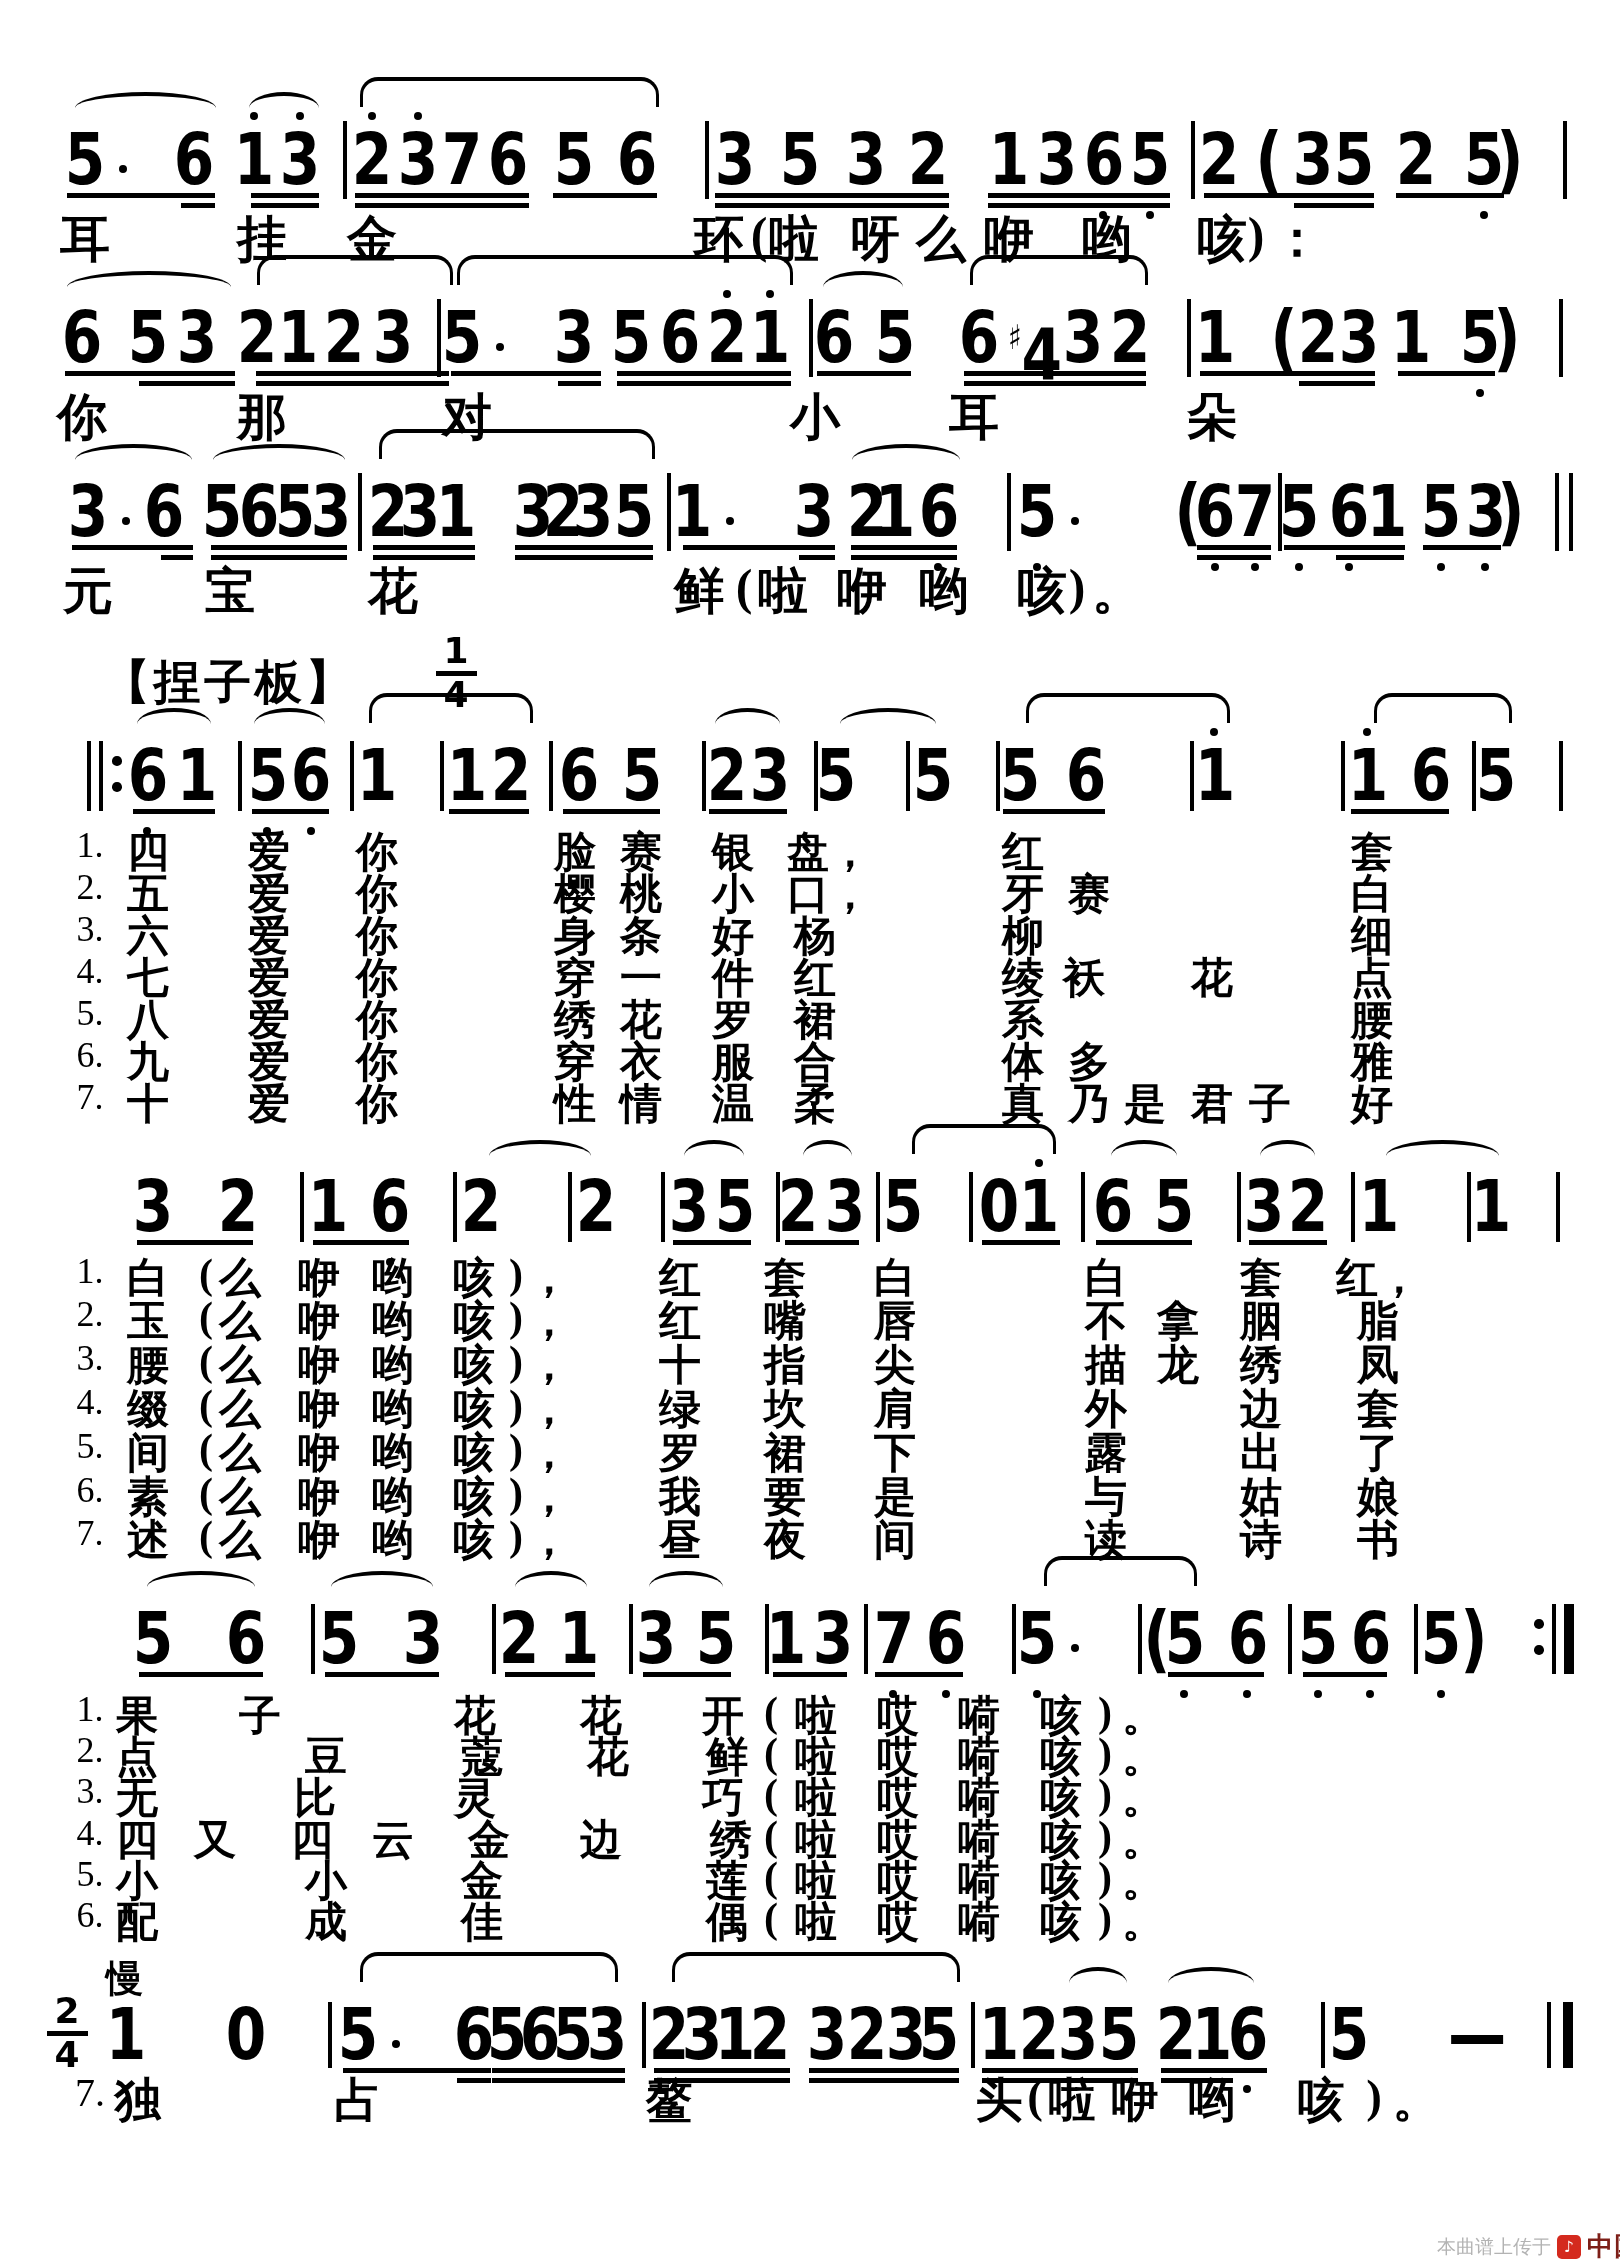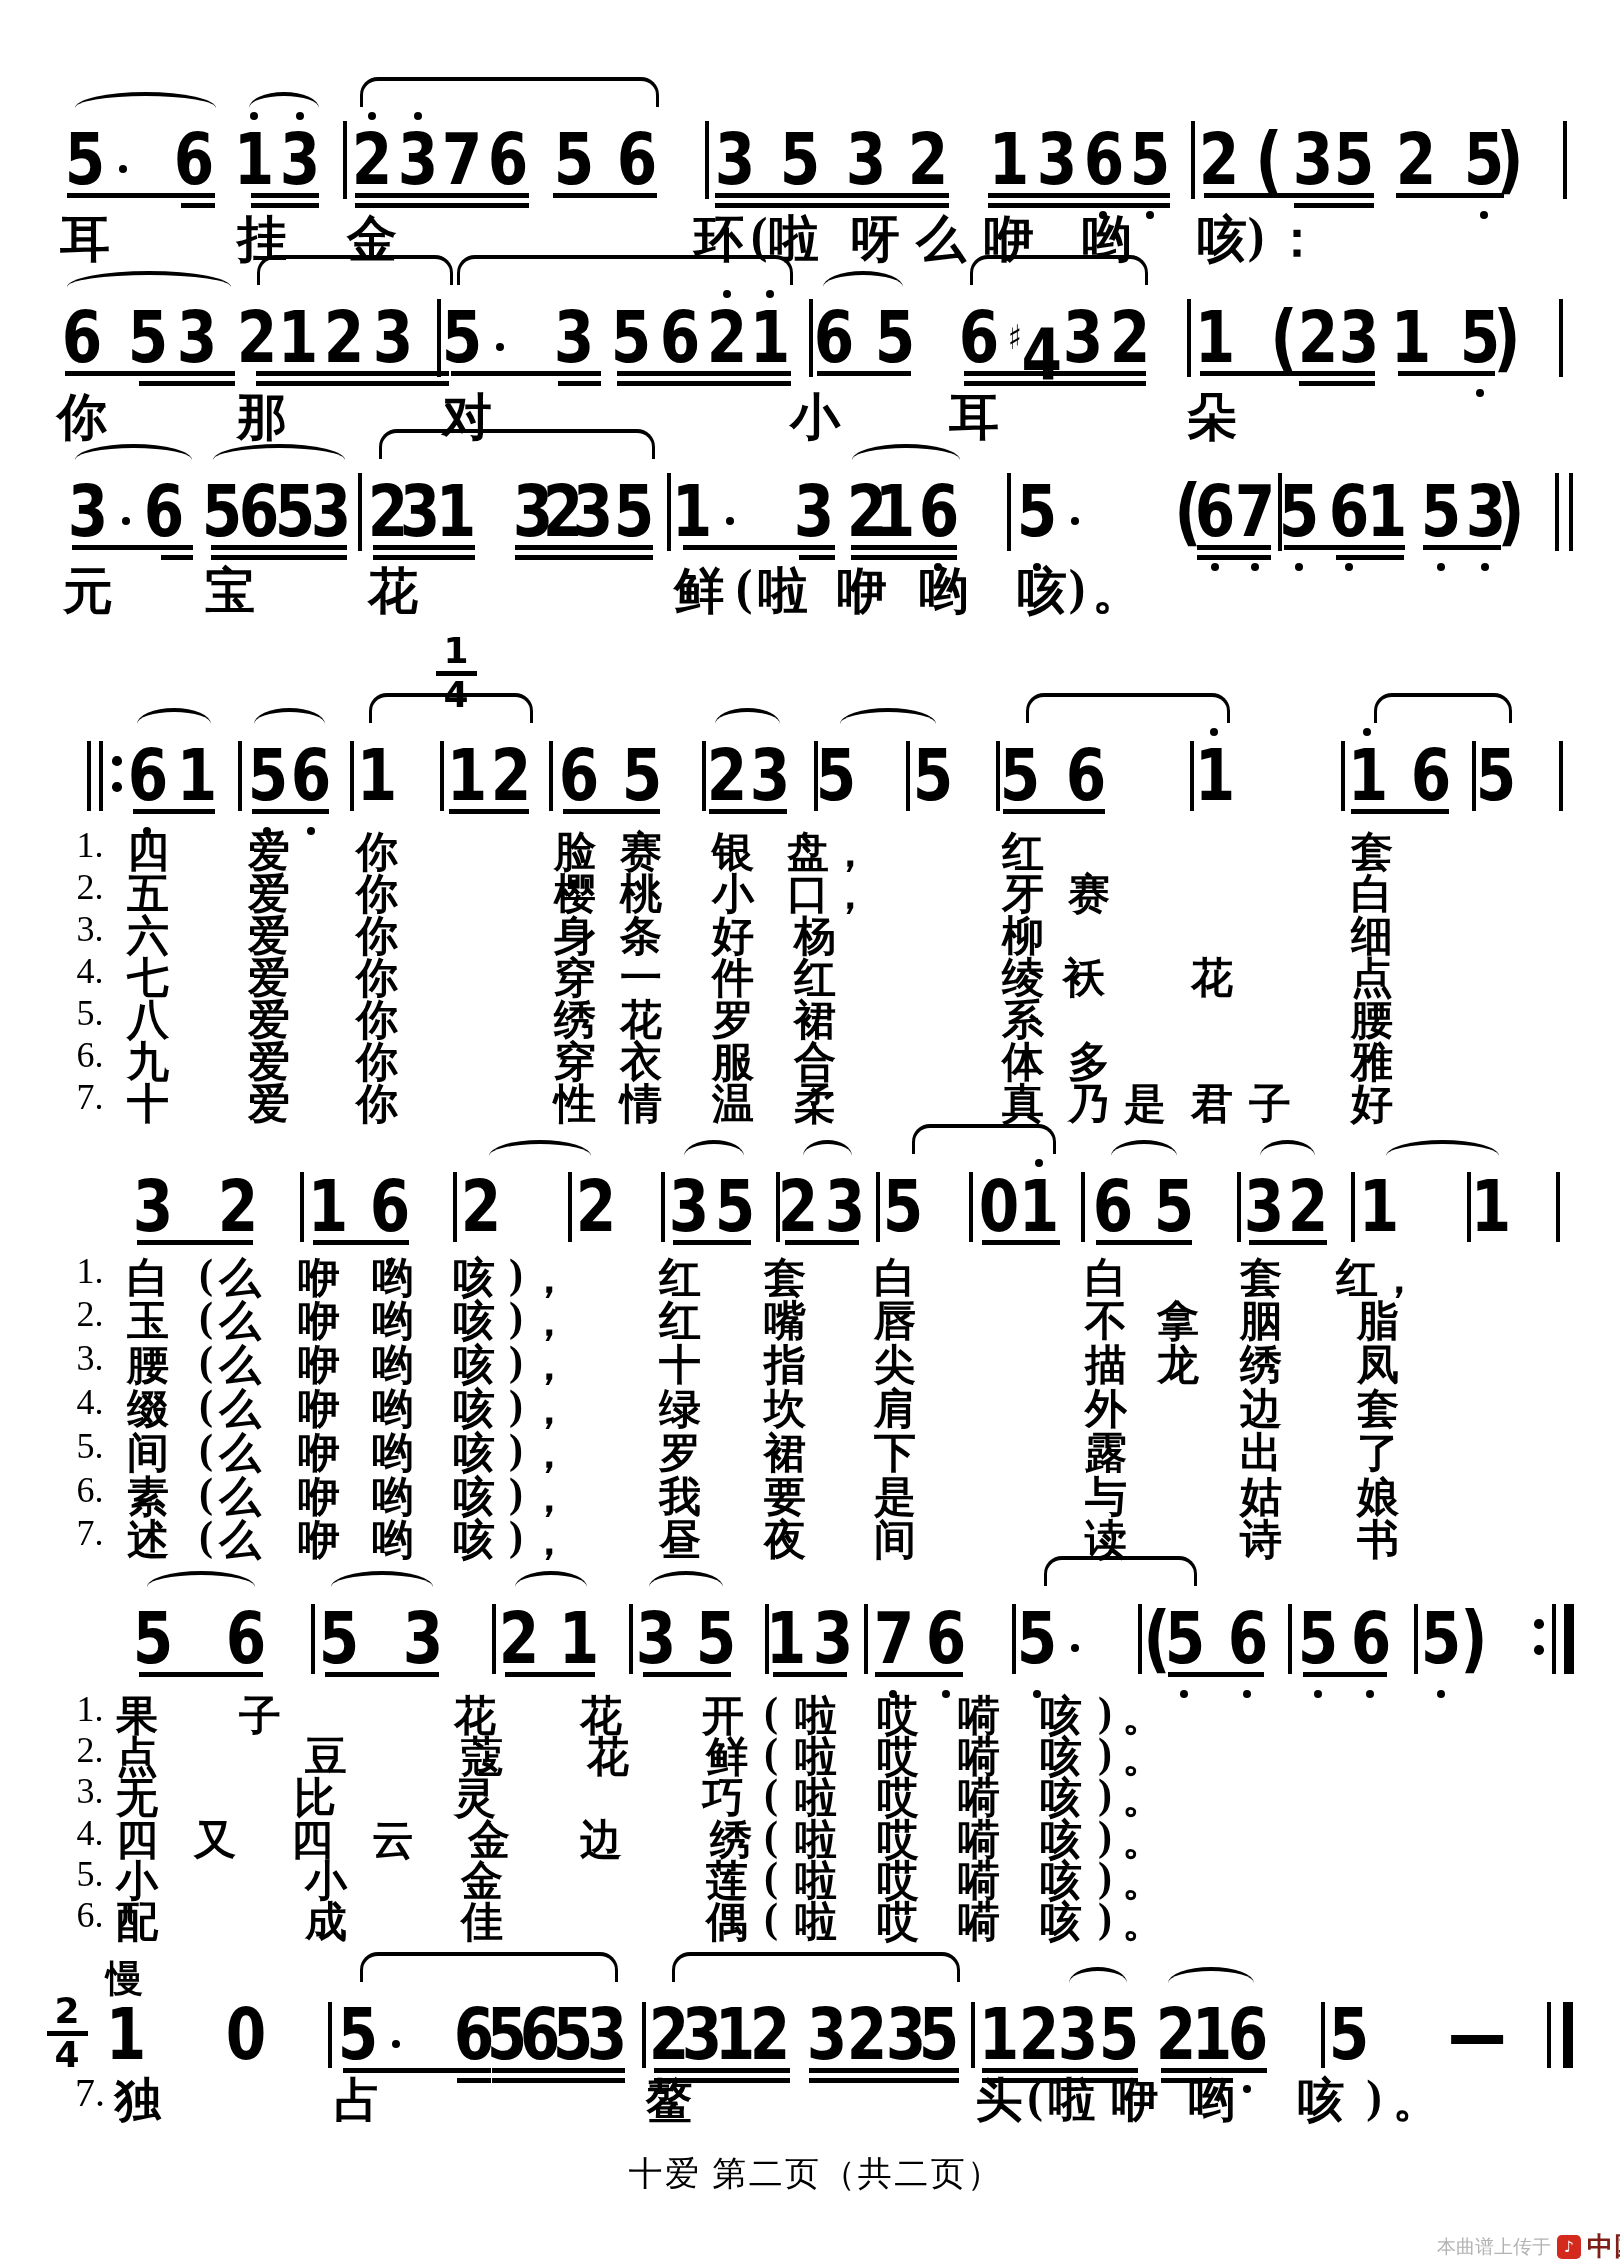--- a/index.html
+++ b/index.html
@@ -18,32 +18,32 @@
   #watermark{position:absolute;left:1437px;top:2229px;display:flex;align-items:center;gap:6px;white-space:nowrap;}
   .wm-pre{font:19px "Liberation Sans",sans-serif;color:#b3b3b3;}
   .wm-logo{display:inline-flex;align-items:center;justify-content:center;width:24px;height:24px;
            background:#d42a1e;color:#fff;border-radius:4.8px;font:700 15.6px "DejaVu Sans",sans-serif;}
   .wm-site{font:700 26px "Liberation Serif",serif;color:#7d1f18;letter-spacing:1.2px;}
 </style>
 </head>
 <body>
 
 <div id="page">
+  <div id="sec-label">【捏子板】</div>
   <div class="meter" id="meter1">
     <span class="mnum">1</span>
     <span class="mbar"></span>
     <span class="mden">4</span>
   </div>
   <div id="tempo">慢</div>
   <div class="meter" id="meter2">
     <span class="mnum">2</span>
     <span class="mbar"></span>
     <span class="mden">4</span>
   </div>
-  <div id="footer">十爱 第二页（共二页）</div>
   <div id="watermark">
     <span class="wm-pre">本曲谱上传于</span>
     <span class="wm-logo">♪</span>
     <span class="wm-site">中国曲谱网</span>
   </div>
 <div class="abs" style="left: 343px; top: 121px; width: 3.6px; height: 78px; background: rgb(0, 0, 0);"></div>
     <div class="abs" style="left: 705px; top: 121px; width: 3.6px; height: 78px; background: rgb(0, 0, 0);"></div>
     <div class="abs" style="left: 1191px; top: 121px; width: 3.6px; height: 78px; background: rgb(0, 0, 0);"></div>
     <div class="abs" style="left: 1563px; top: 121px; width: 3.6px; height: 78px; background: rgb(0, 0, 0);"></div>
     <div class="abs" style="left: 67px; top: 193px; width: 148px; height: 5.4px; background: rgb(0, 0, 0);"></div>

